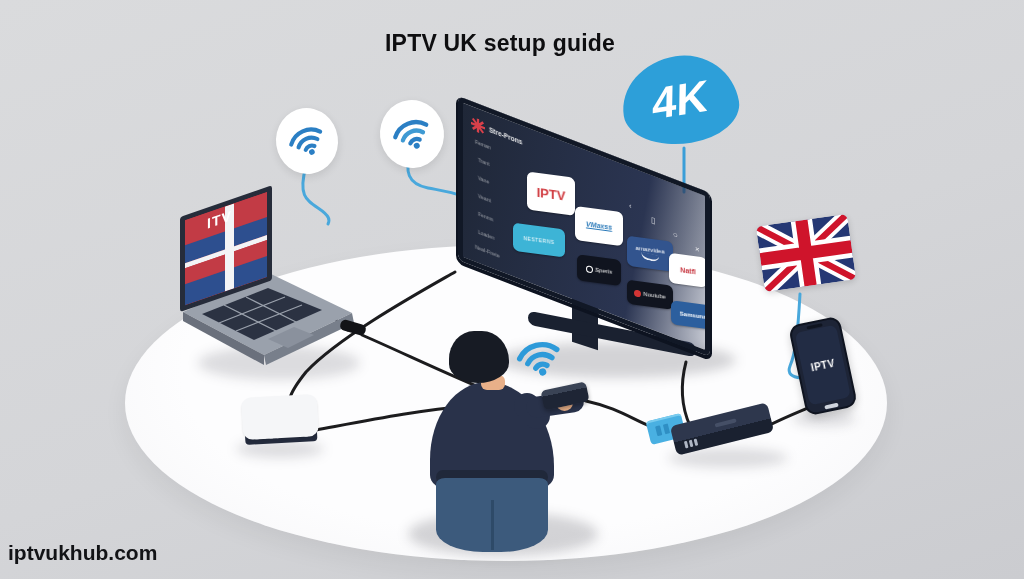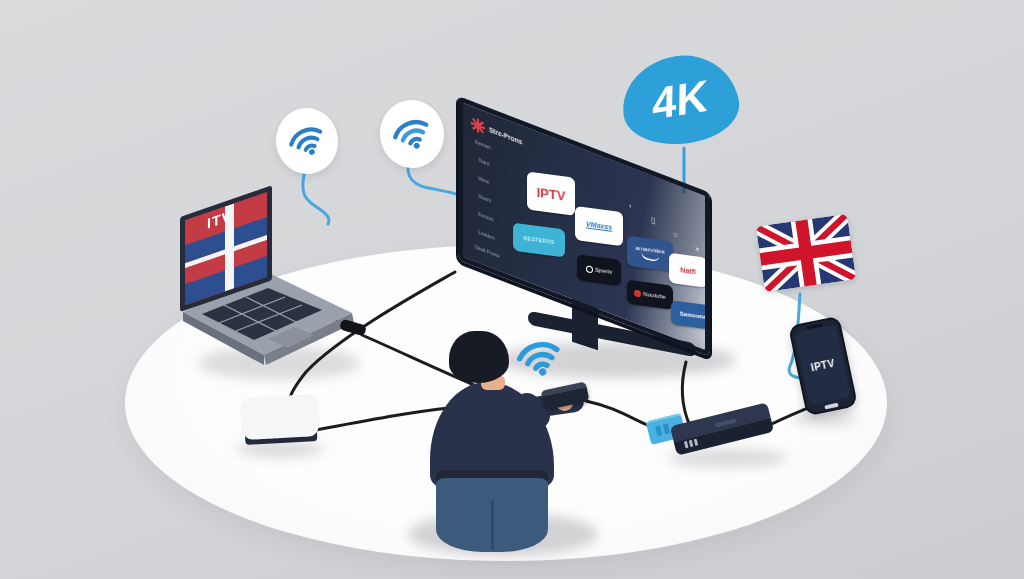--- a/index.html
+++ b/index.html
@@ -160,20 +160,21 @@
     <path d="M684,148 L684,192" stroke="#3a9ed8" stroke-width="3" stroke-linecap="round"></path>
     <path d="M800,294 C798,330 796,352 790,366 C787,374 792,377 801,378" stroke="#49a8dc" stroke-width="3" stroke-linecap="round"></path>
     <path d="M332,316 C340,322 338,326 348,330 M362,335 C410,356 446,374 505,398" stroke="#1c1c1e" stroke-width="3" stroke-linecap="round"></path>
     <path d="M455,272 C420,292 340,336 306,372 C298,382 292,390 290,398" stroke="#1c1c1e" stroke-width="3" stroke-linecap="round"></path>
     <path d="M316,430 C370,420 420,410 468,406" stroke="#1c1c1e" stroke-width="3" stroke-linecap="round"></path>
     <path d="M586,401 C618,408 630,418 652,427" stroke="#1c1c1e" stroke-width="3" stroke-linecap="round"></path>
     <path d="M686,362 C680,385 682,408 690,426" stroke="#1c1c1e" stroke-width="3" stroke-linecap="round"></path>
     <path d="M760,430 C778,420 796,413 815,405" stroke="#1c1c1e" stroke-width="3" stroke-linecap="round"></path>
   </svg>
 
+  <div class="title">IPTV UK setup guide</div>
 
   <div class="wifi-badge wb1">
     <svg width="38" height="32" viewBox="0 0 24 20">
       <path d="M2,8 A13,13 0 0 1 22,8" stroke="#2b7fc4" stroke-width="2.6" fill="none" stroke-linecap="round"></path>
       <path d="M5.5,11.5 A8.5,8.5 0 0 1 18.5,11.5" stroke="#2b7fc4" stroke-width="2.6" fill="none" stroke-linecap="round"></path>
       <path d="M9,14.8 A4.2,4.2 0 0 1 15,14.8" stroke="#2b7fc4" stroke-width="2.6" fill="none" stroke-linecap="round"></path>
       <circle cx="12" cy="17.6" r="1.8" fill="#2b7fc4"></circle>
     </svg>
   </div>
 
@@ -309,13 +310,14 @@
   <div class="remote"></div>
   <div class="wifi-float">
     <svg width="46" height="40" viewBox="0 0 24 20">
       <path d="M2,8 A13,13 0 0 1 22,8" stroke="#2d9ad9" stroke-width="2.8" fill="none" stroke-linecap="round"></path>
       <path d="M5.5,11.5 A8.5,8.5 0 0 1 18.5,11.5" stroke="#2d9ad9" stroke-width="2.8" fill="none" stroke-linecap="round"></path>
       <path d="M9,14.8 A4.2,4.2 0 0 1 15,14.8" stroke="#2d9ad9" stroke-width="2.8" fill="none" stroke-linecap="round"></path>
       <circle cx="12" cy="17.6" r="1.9" fill="#2d9ad9"></circle>
     </svg>
   </div>
 
+  <div class="watermark">iptvukhub.com</div>
 </div>
 
 </body></html>

